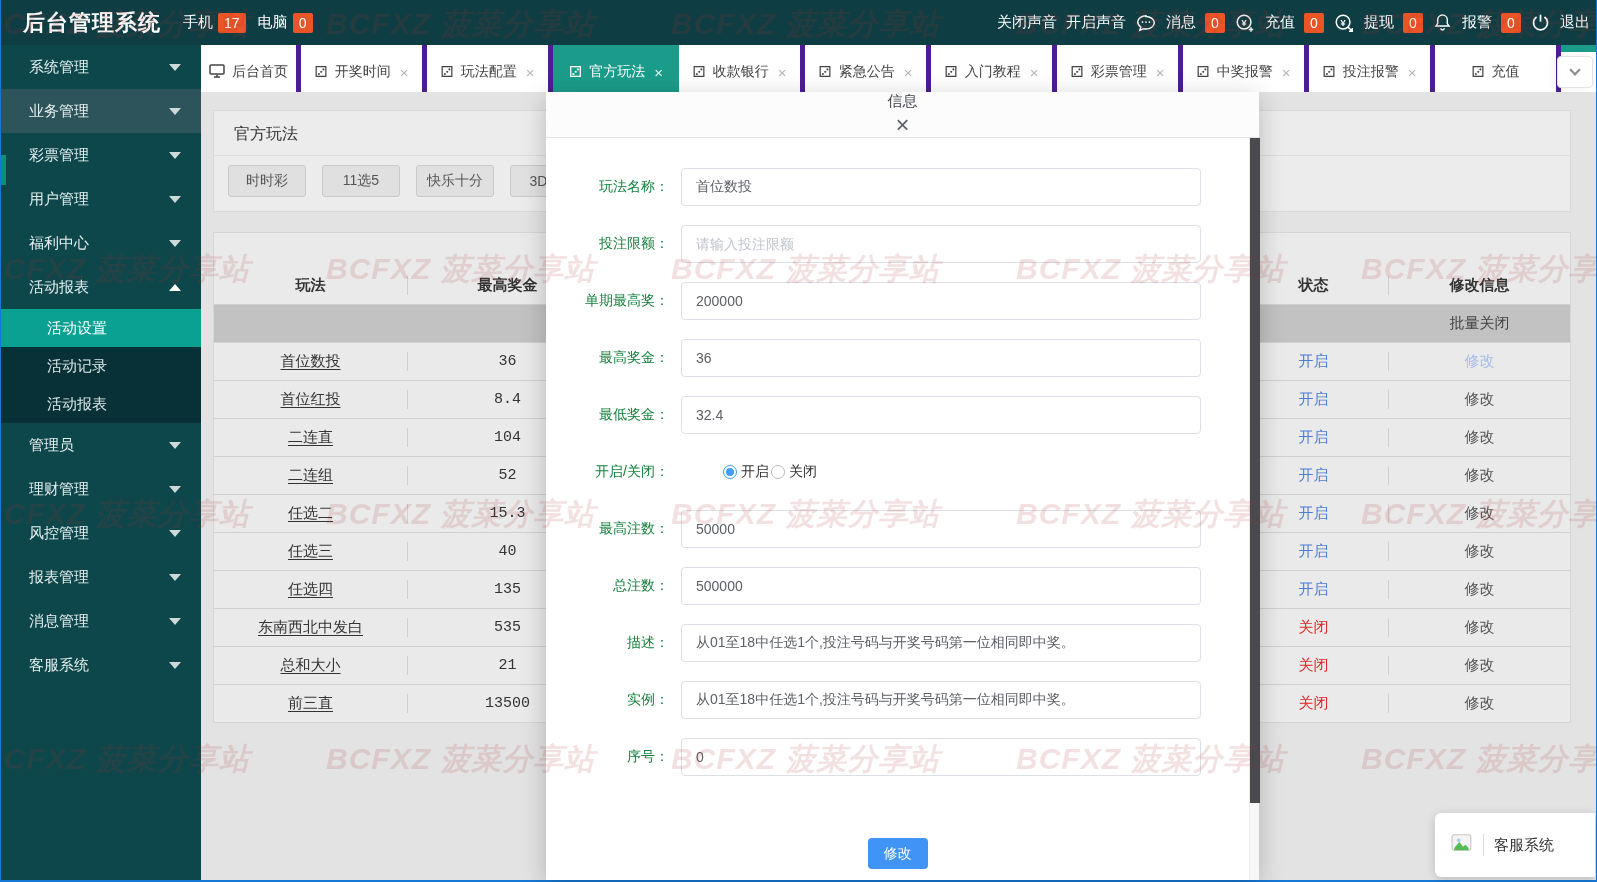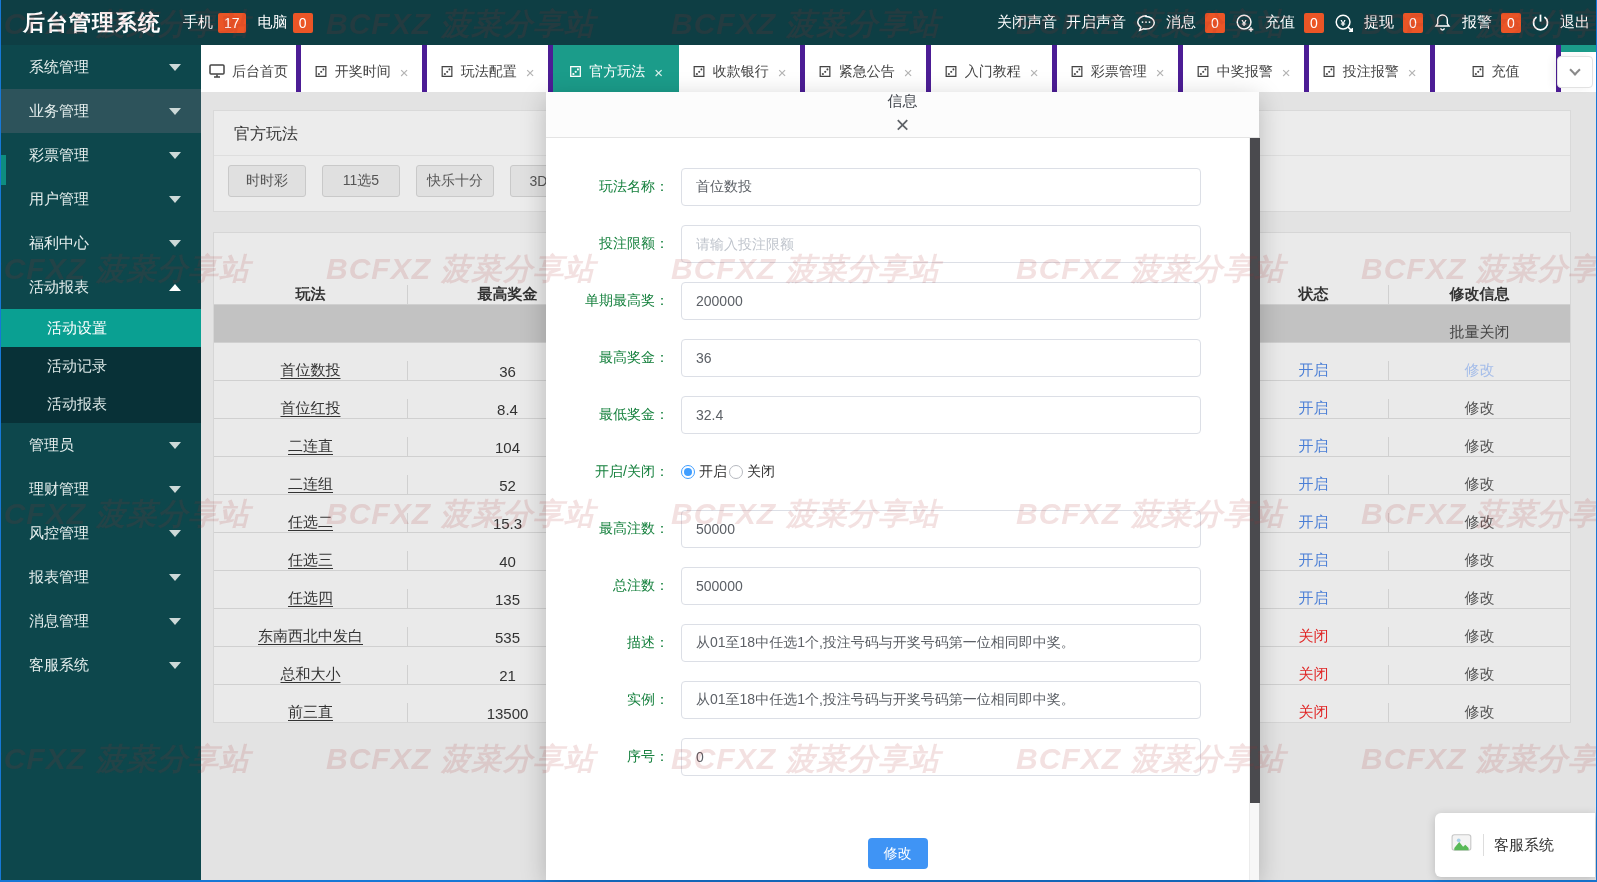--- a/index.html
+++ b/index.html
@@ -42,21 +42,21 @@
 
   
   .content { position:absolute; left:200px; top:92px; right:0; bottom:0; background:#e3e3e3; z-index:1; }
   .panel { position:absolute; left:12px; top:18px; right:25px; height:102px; background:#ececec; border:1px solid #d9d9d9; }
   .panel-hd { height:45px; line-height:45px; padding-left:20px; font-size:16px; color:#333; border-bottom:1px solid #dedede; }
   .panel-bd { display:flex; gap:16px; padding:9px 14px; }
   .lot-btn { min-width:78px; height:32px; display:flex; align-items:center; justify-content:center; background:#e0e0e0; border:1px solid #c9c9c9; border-radius:3px; color:#555; font-size:14px; cursor:pointer; }
 
   .table-card { position:absolute; left:12px; top:140px; right:25px; background:#eaeaea; border:1px solid #d6d6d6; }
   .tbl-blank { height:34px; }
-  .trow { display:flex; align-items:flex-end; height:38px; border-top:1px solid #d0d0d0; font-size:15px; color:#333; }
+  .trow { display:flex; align-items:center; height:38px; border-top:1px solid #d0d0d0; font-size:15px; color:#333;font-family:Liberation Mono, monospace; }
   .trow.head { height:37px; font-weight:bold; border-top:none; }
   .tc { display:flex; align-items:center; justify-content:center; }
   .tc1 { width:194px; border-right:1px solid #d0d0d0; }
   .tc2 { width:200px; border-right:1px solid #d0d0d0; }
   .tc3 { flex:1; }
   .tc4 { width:150px; border-left:1px solid #d0d0d0; }
   .tc5 { width:182px; border-left:1px solid #d0d0d0; }
   .trow.batch { background:#c2c2c2; }
   .trow.batch .tc1,.trow.batch .tc2,.trow.batch .tc4,.trow.batch .tc5 { border-color:transparent; }
   .name-link { text-decoration:underline; text-underline-offset:3px; cursor:pointer; }
@@ -70,21 +70,21 @@
   .modal { position:absolute; left:545px; top:92px; width:713px; bottom:0; background:#fff; box-shadow:0 6px 24px rgba(0,0,0,.22); z-index:30; }
   .modal-hd { height:46px; display:flex; align-items:center; justify-content:space-between; padding:0 20px; border-bottom:1px solid #e4e4e4; background:#fcfcfc;flex-direction:column; }
   .modal-title { font-size:15px; color:#42464d; }
   .modal-close { border:none; background:none; font-size:24px; line-height:1; color:#5f6368; cursor:pointer; }
   .modal-body { position:absolute; top:46px; left:0; width:703px; bottom:0; overflow:hidden; }
   .f-row { display:flex; align-items:center; margin-top:19px; }
   .f-row.firstf { margin-top:30px; }
   .f-label { width:135px; flex:none; text-align:right; padding-right:12px; font-size:14px; color:#15803d; }
   .f-input { width:520px; height:38px; border:1px solid #dcdfe6; border-radius:4px; padding:0 14px; font-size:14px; color:#5c6066; background:#fff; outline:none; }
   .f-input::placeholder { color:#bfc4cc; }
-  .radio-row { height:38px; }
+  .radio-row { height:38px;gap:42px; }
   .radio-group { display:flex; align-items:center; gap:2px; font-size:14px; color:#333; }
   .rad { width:14px; height:14px; border-radius:50%; border:1px solid #b6b9bf; position:relative; display:inline-block; margin-right:2px; background:#fff; cursor:pointer; }
   .rad.sel { border-color:#409eff; }
   .rad.sel::after { content:""; position:absolute; inset:2px; border-radius:50%; background:#409eff; }
   .m-btn { position:absolute; left:50%; transform:translateX(-50%); top:700px; width:60px; height:31px; background:#3f94f5; border:none; border-radius:4px; color:#fff; font-size:14px; cursor:pointer; }
   .m-scroll { position:absolute; top:46px; right:0; width:10px; bottom:0; background:#f7f7f7; border-left:1px solid #ececec; }
   .m-thumb { position:absolute; top:0; left:0; width:10px; height:665px; background:#4a4a4e; cursor:pointer; }
 
   
   .cs-widget { position:absolute; right:1px; bottom:3px; width:160px; height:64px; background:#fff; border-radius:6px 0 0 6px; box-shadow:0 2px 10px rgba(0,0,0,.18); display:flex; align-items:center; gap:10px; padding-left:16px; z-index:40; cursor:pointer; }

